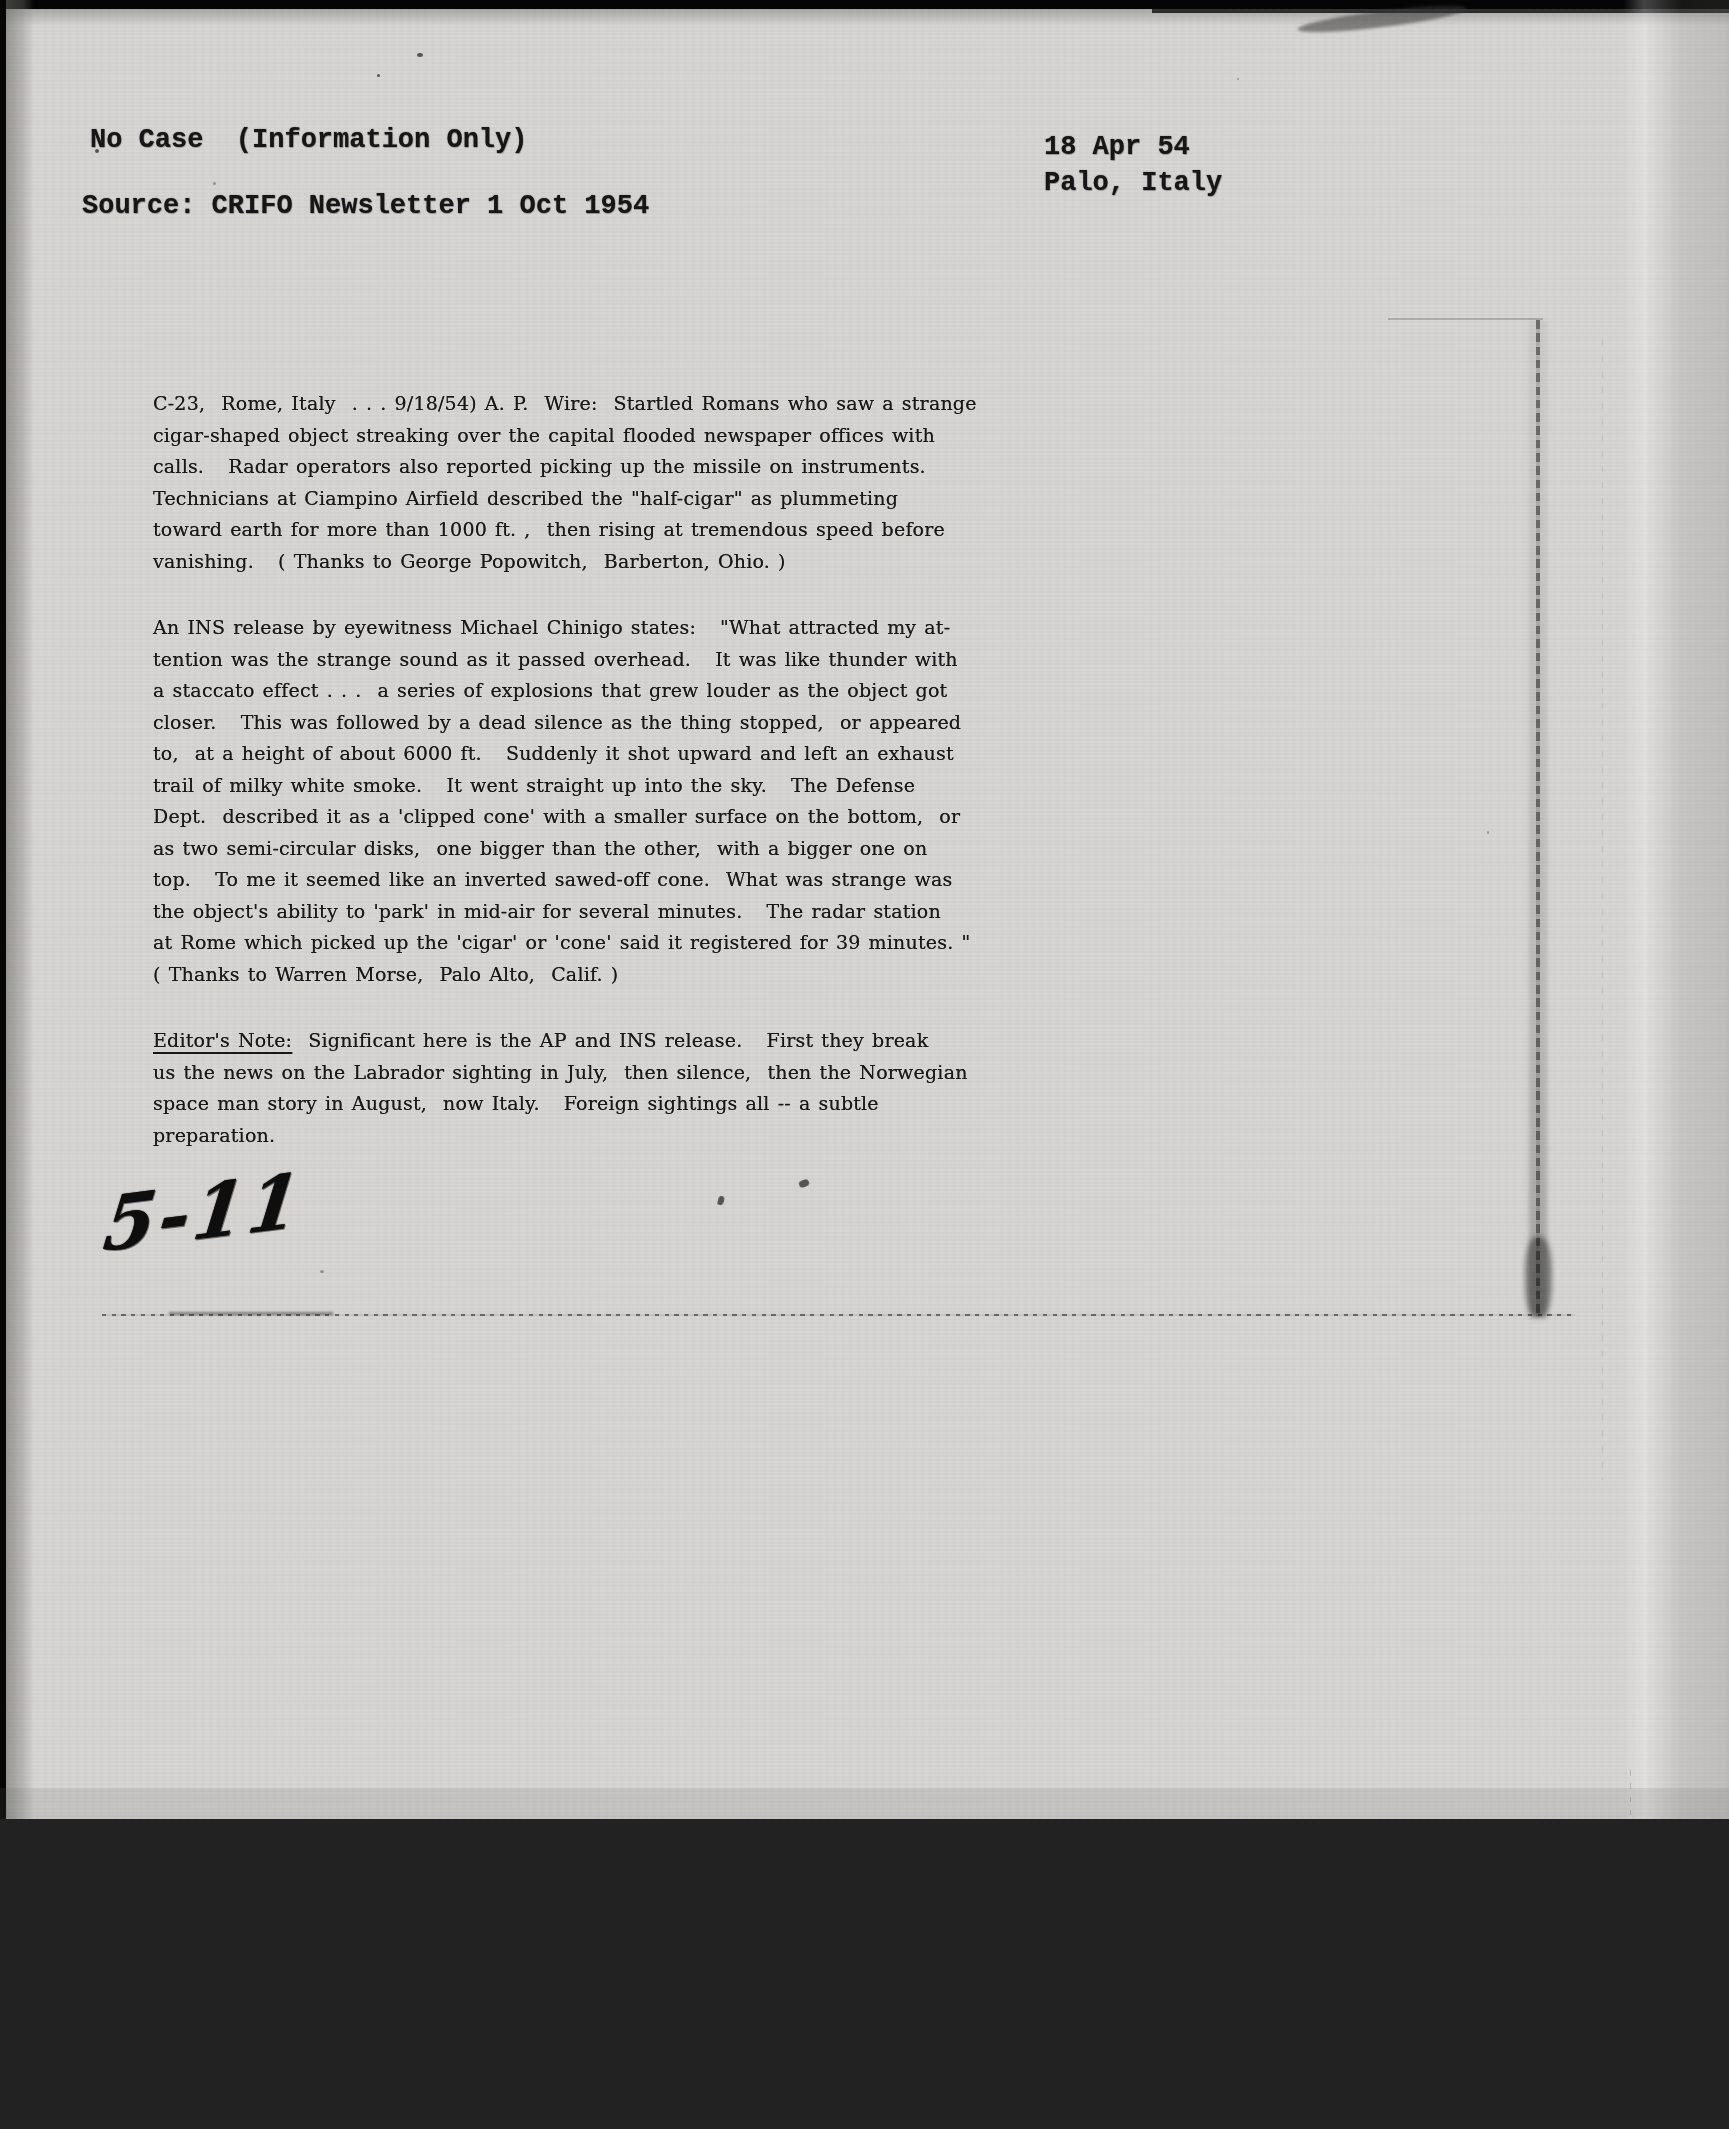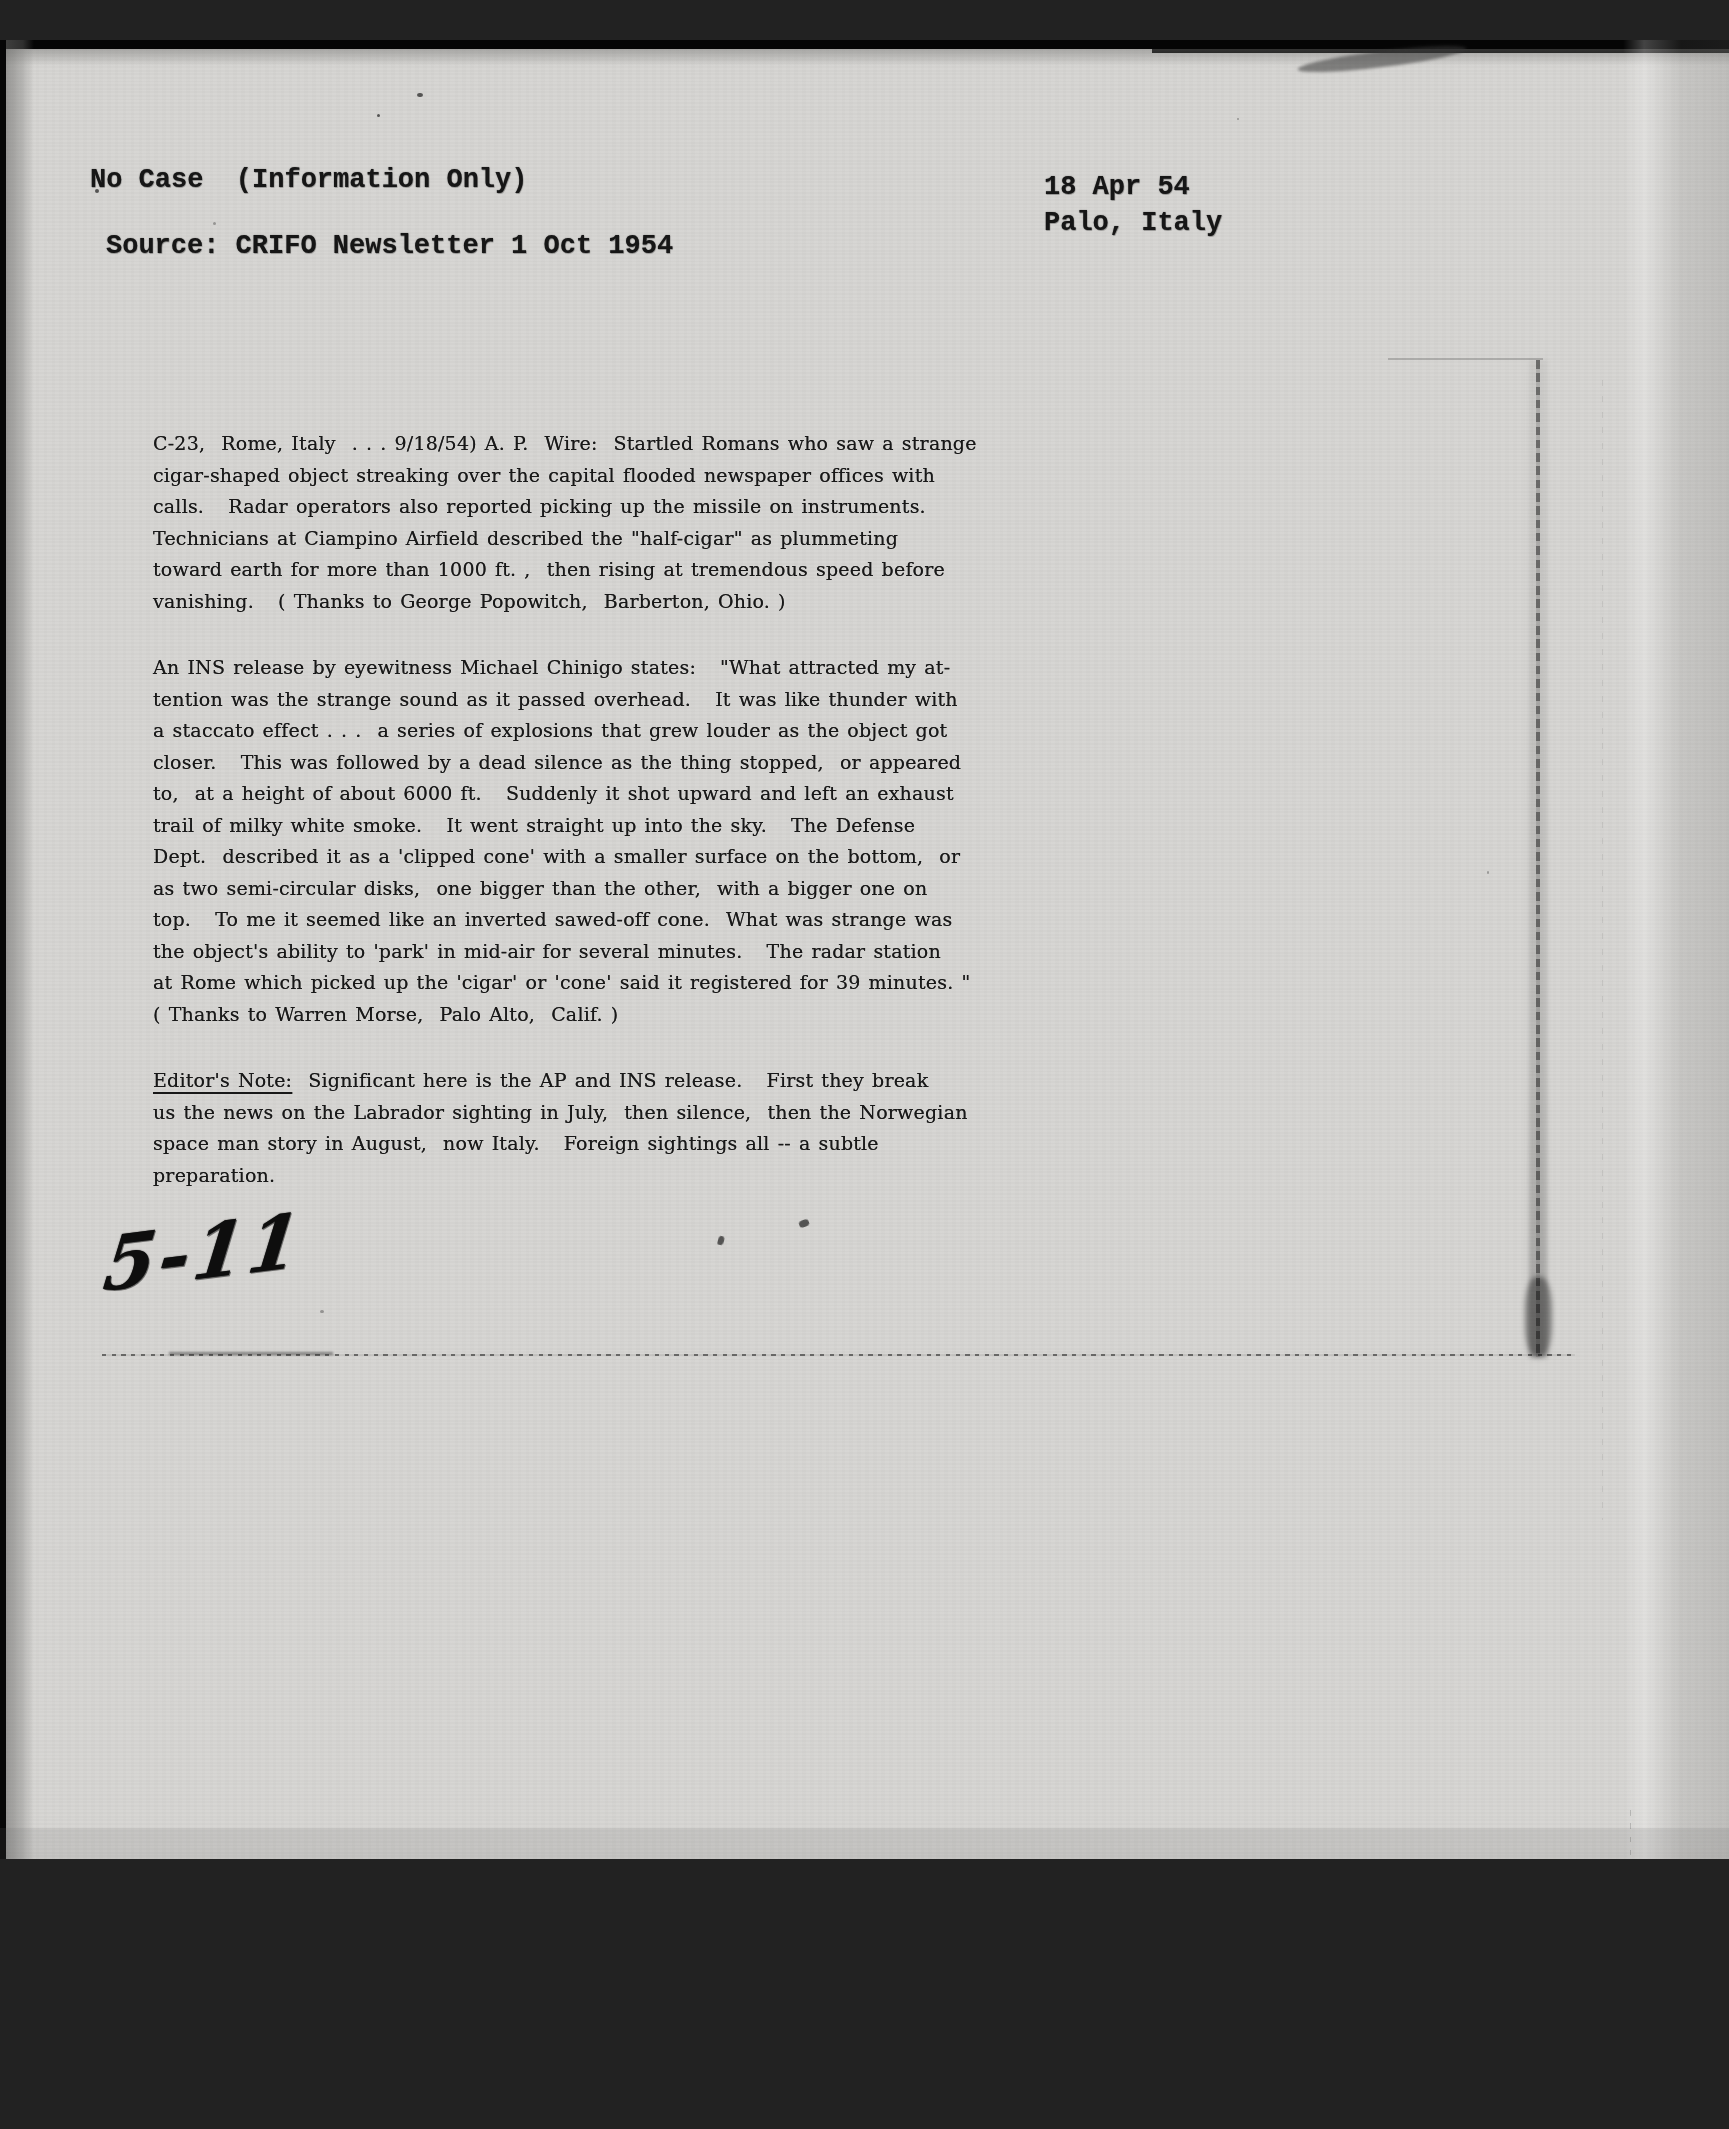--- a/index.html
+++ b/index.html
@@ -10,21 +10,20 @@
   .page{
     position:relative;
     width:1729px;height:1819px;
     background:
       repeating-linear-gradient(0deg, rgba(255,255,255,.018) 0 1.8px, rgba(0,0,0,.015) 1.8px 3.6px),
       repeating-linear-gradient(90deg, rgba(255,255,255,.012) 0 4.2px, rgba(0,0,0,.012) 4.2px 7.9px),
       var(--paper);
     overflow:hidden;
     font-family:"DejaVu Serif", serif;
     color:var(--ink);
-    margin-top:40px;
   }
   
   .edge-top{position:absolute;left:0;top:0;width:100%;height:8.5px;background:#050505;}
   .edge-top-right{position:absolute;left:1152px;top:0;width:577px;height:13.3px;background:#050505;}
   .top-gray{position:absolute;left:0;top:8.5px;width:100%;height:17px;
     background:linear-gradient(180deg, rgba(110,110,108,.45), rgba(110,110,108,0));}
   .edge-left{position:absolute;left:0;top:0;width:6px;height:100%;background:#060606;}
   .left-gray{position:absolute;left:6px;top:0;width:28px;height:100%;
     background:linear-gradient(90deg, rgba(105,105,103,.58), rgba(125,125,123,.35) 60%, rgba(125,125,123,0));}
   .swoosh{position:absolute;left:1297px;top:11px;width:170px;height:15.8px;border-radius:50%;
@@ -37,21 +36,21 @@
   .type{
     position:absolute;
     font-family:"Liberation Mono", monospace;
     font-weight:bold;
     font-size:27px;line-height:29px;
     color:#161616;
     text-shadow:0 0 1.2px rgba(10,10,10,.55), 0.6px 0.6px 0 rgba(30,30,30,.25);
     white-space:pre;
   }
   .hdr-classification{left:90px;top:126px;}
-  .hdr-source{left:106px;top:192px;}
+  .hdr-source{left:82px;top:192px;}
   .hdr-date{left:1044px;top:133px;}
   .hdr-location{left:1044px;top:169px;}
 
   
   .excerpt{
     position:absolute;left:153px;top:388px;width:1376px;
     font-size:19px;line-height:31.5px;
     letter-spacing:0.2px;word-spacing:1.8px;
     color:#181818;
     text-shadow:0 0 0.6px rgba(25,25,25,.75);

